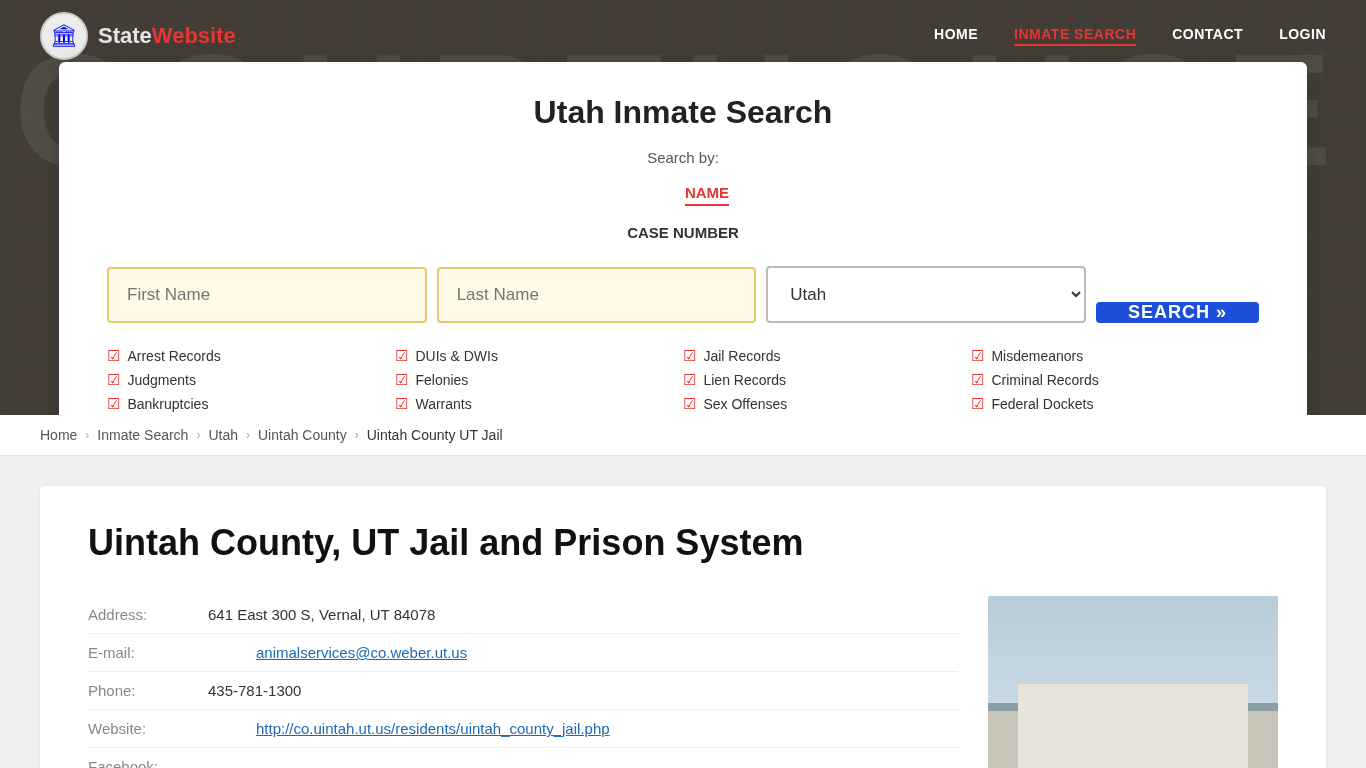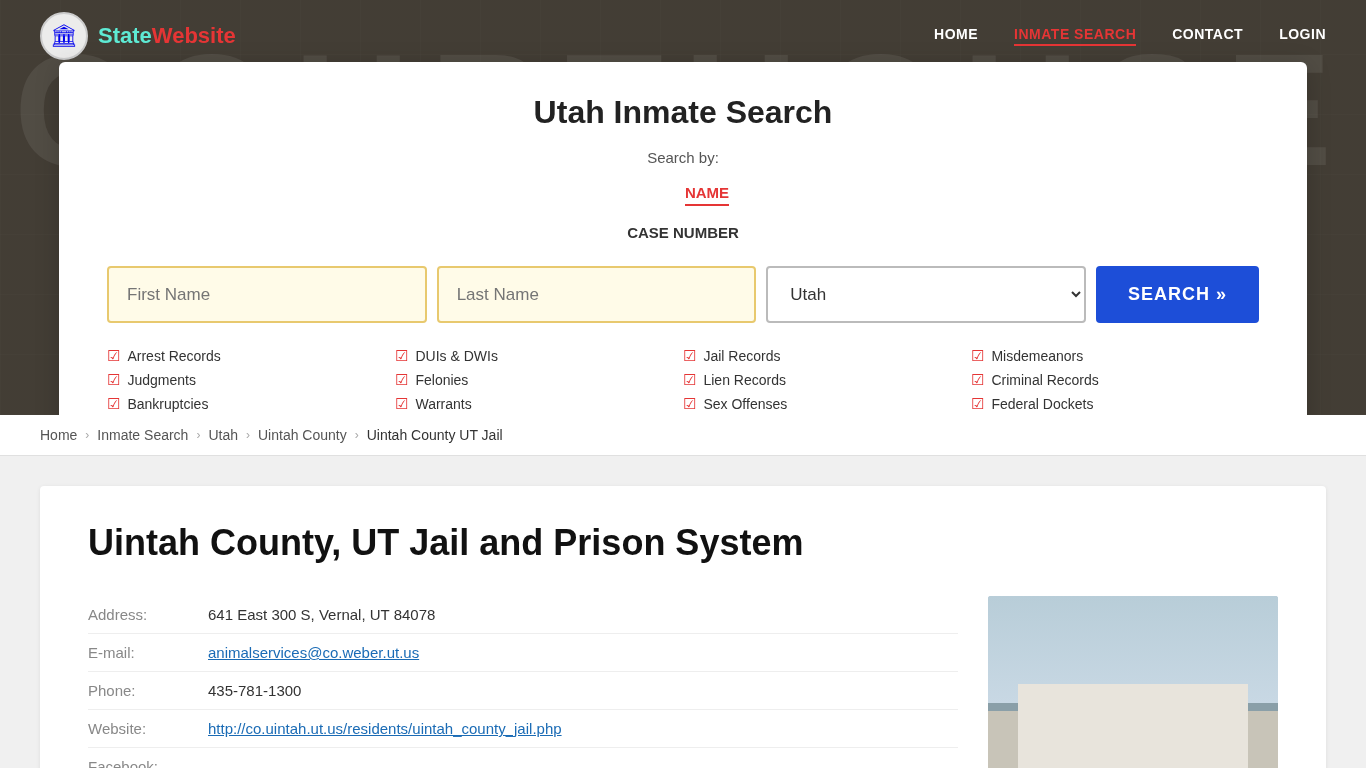--- a/index.html
+++ b/index.html
@@ -57,21 +57,21 @@
       border: 2px solid #ccc;
       background: rgba(255,255,255,0.9);
       display: flex; align-items: center; justify-content: center;
       font-size: 22px;
     }
     .logo-text {
       color: #fff;
       font-size: 22px;
       font-weight: bold;
     }
-    .logo-text span { color: #5eead4; }
+    .logo-text span { color: #e5e5e5; }
     .nav-links {
       margin-left: auto;
       display: flex;
       gap: 36px;
     }
     .nav-link {
       color: #fff;
       text-decoration: none;
       font-size: 14px;
       font-weight: 600;
@@ -123,20 +123,21 @@
       border-bottom: 2px solid #e53535;
       margin-left: 48px;
     }
     .search-tab.inactive {
       color: #333;
     }
     .search-inputs {
       display: flex;
       gap: 10px;
       margin-bottom: 24px;
+      align-items: flex-end;
     }
     .search-input-field {
       flex: 1;
       padding: 16px 18px;
       border: 2px solid #e8c96e;
       border-radius: 4px;
       font-size: 17px;
       background: #fffbe8;
       color: #888;
       outline: none;
@@ -242,20 +243,21 @@
     }
     .info-value {
       color: #333;
       font-size: 15px;
     }
     .info-link {
       color: #1a6bb5;
       text-decoration: underline;
       font-size: 15px;
       word-break: break-all;
+      margin-left: 48px;
     }
     .content-layout {
       display: flex;
       gap: 30px;
     }
     .content-left {
       flex: 1;
     }
     .content-right {
       width: 290px;

